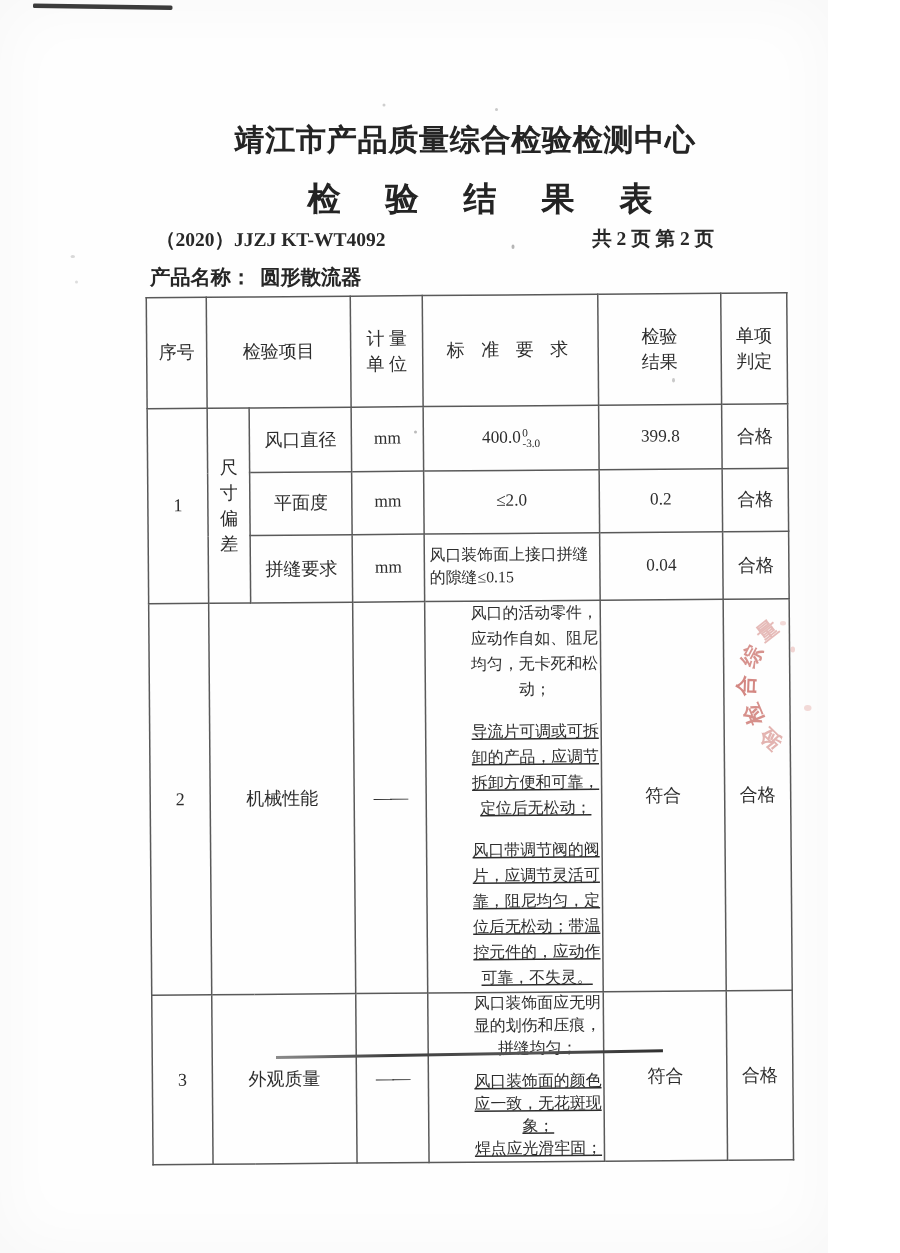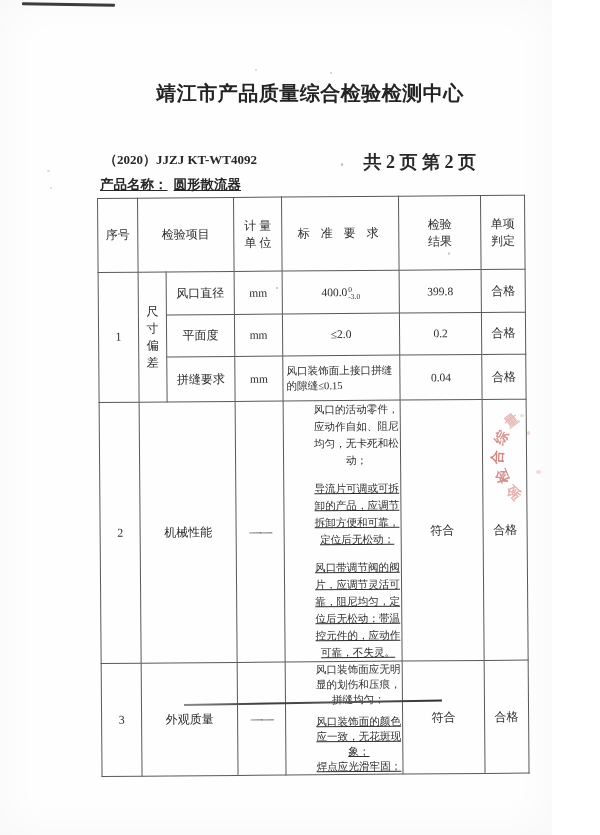--- a/index.html
+++ b/index.html
@@ -22,25 +22,25 @@
   .doc-title{
     position:absolute;top:118px;left:205px;
     font-size:22px;font-weight:bold;letter-spacing:30px;color:#242424;white-space:nowrap;
   }
   .report-no{
     position:absolute;top:151px;left:104px;
     font-size:13px;font-weight:bold;color:#282828;
   }
   .page-info{
     position:absolute;top:150px;right:76px;
-    font-size:18px;font-weight:bold;color:#282828;
+    font-size:13px;font-weight:bold;color:#282828;
   }
   .product-line{
     position:absolute;top:176px;left:100px;
-    font-size:13.5px;font-weight:bold;color:#262626;text-decoration:underline;
+    font-size:13.5px;font-weight:bold;color:#262626;
   }
   .product-line .val{margin-left:6px;}
   
   table.report{
     position:absolute;left:97px;top:198px;
     border-collapse:collapse;table-layout:fixed;
     transform:rotate(-0.45deg);transform-origin:left top;
     font-size:12px;color:#2d2d2d;
   }
   table.report td,table.report th{
@@ -105,20 +105,21 @@
   <div class="speck" style="left:330px;top:72px;width:2px;height:2px;background:#c9c9c9;"></div>
   <div class="speck" style="left:573px;top:46px;width:2px;height:2px;background:#9a9a9a;"></div>
   <div class="speck" style="left:47px;top:170px;width:3px;height:2px;background:#d8d8d8;"></div>
   <div class="speck" style="left:50px;top:187px;width:2px;height:2px;background:#dddddd;"></div>
   <div class="speck" style="left:255px;top:69px;width:2px;height:2px;background:#cfcfcf;"></div>
   <div class="speck" style="left:341px;top:163px;width:2px;height:3px;background:#b5b5b5;"></div>
   <div class="speck" style="left:448px;top:252px;width:2px;height:3px;background:#c9c9c9;"></div>
   <div class="speck" style="left:276px;top:287px;width:2px;height:2px;background:#bbbbbb;"></div>
 
   <div class="org-title">靖江市产品质量综合检验检测中心</div>
+  <div class="doc-title">检验结果表</div>
   <div class="report-no">（2020）JJZJ KT-WT4092</div>
   <div class="page-info">共 2 页  第 2 页</div>
   <div class="product-line">
     <span>产品名称：</span><span class="val">圆形散流器</span>
   </div>
 
   <table class="report">
     <colgroup>
       <col style="width:40px">
         <col style="width:28px">

